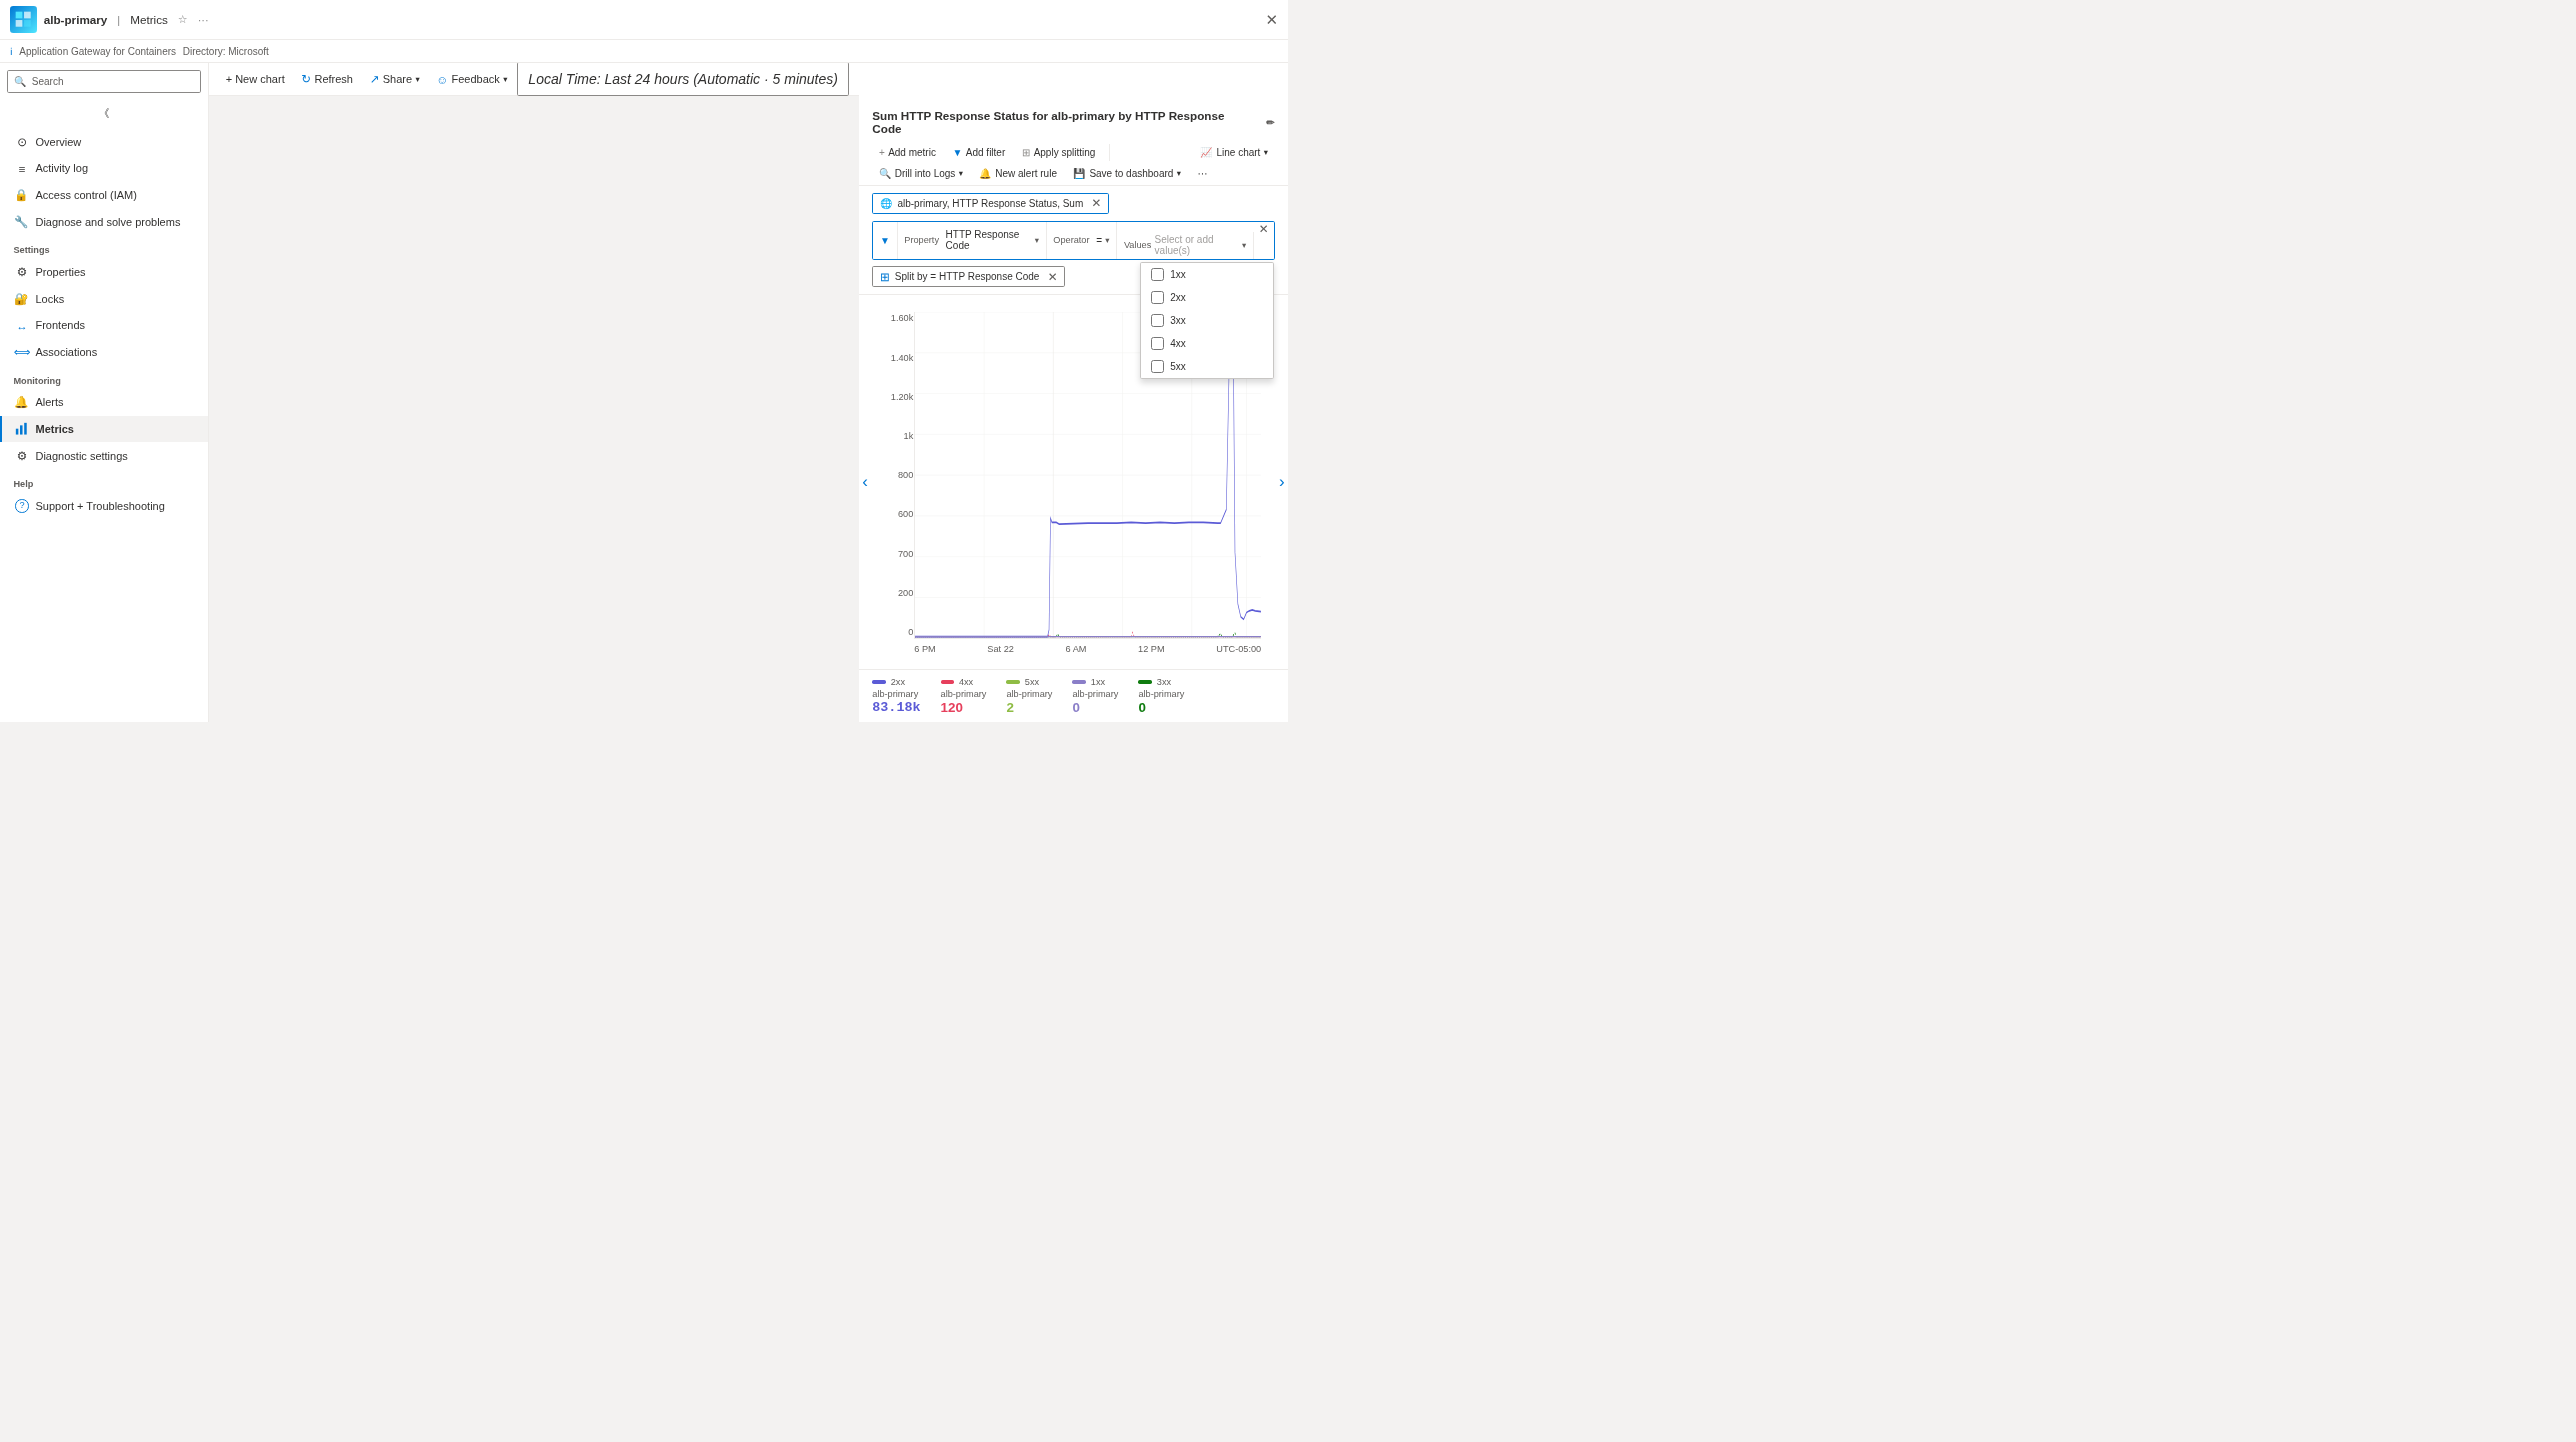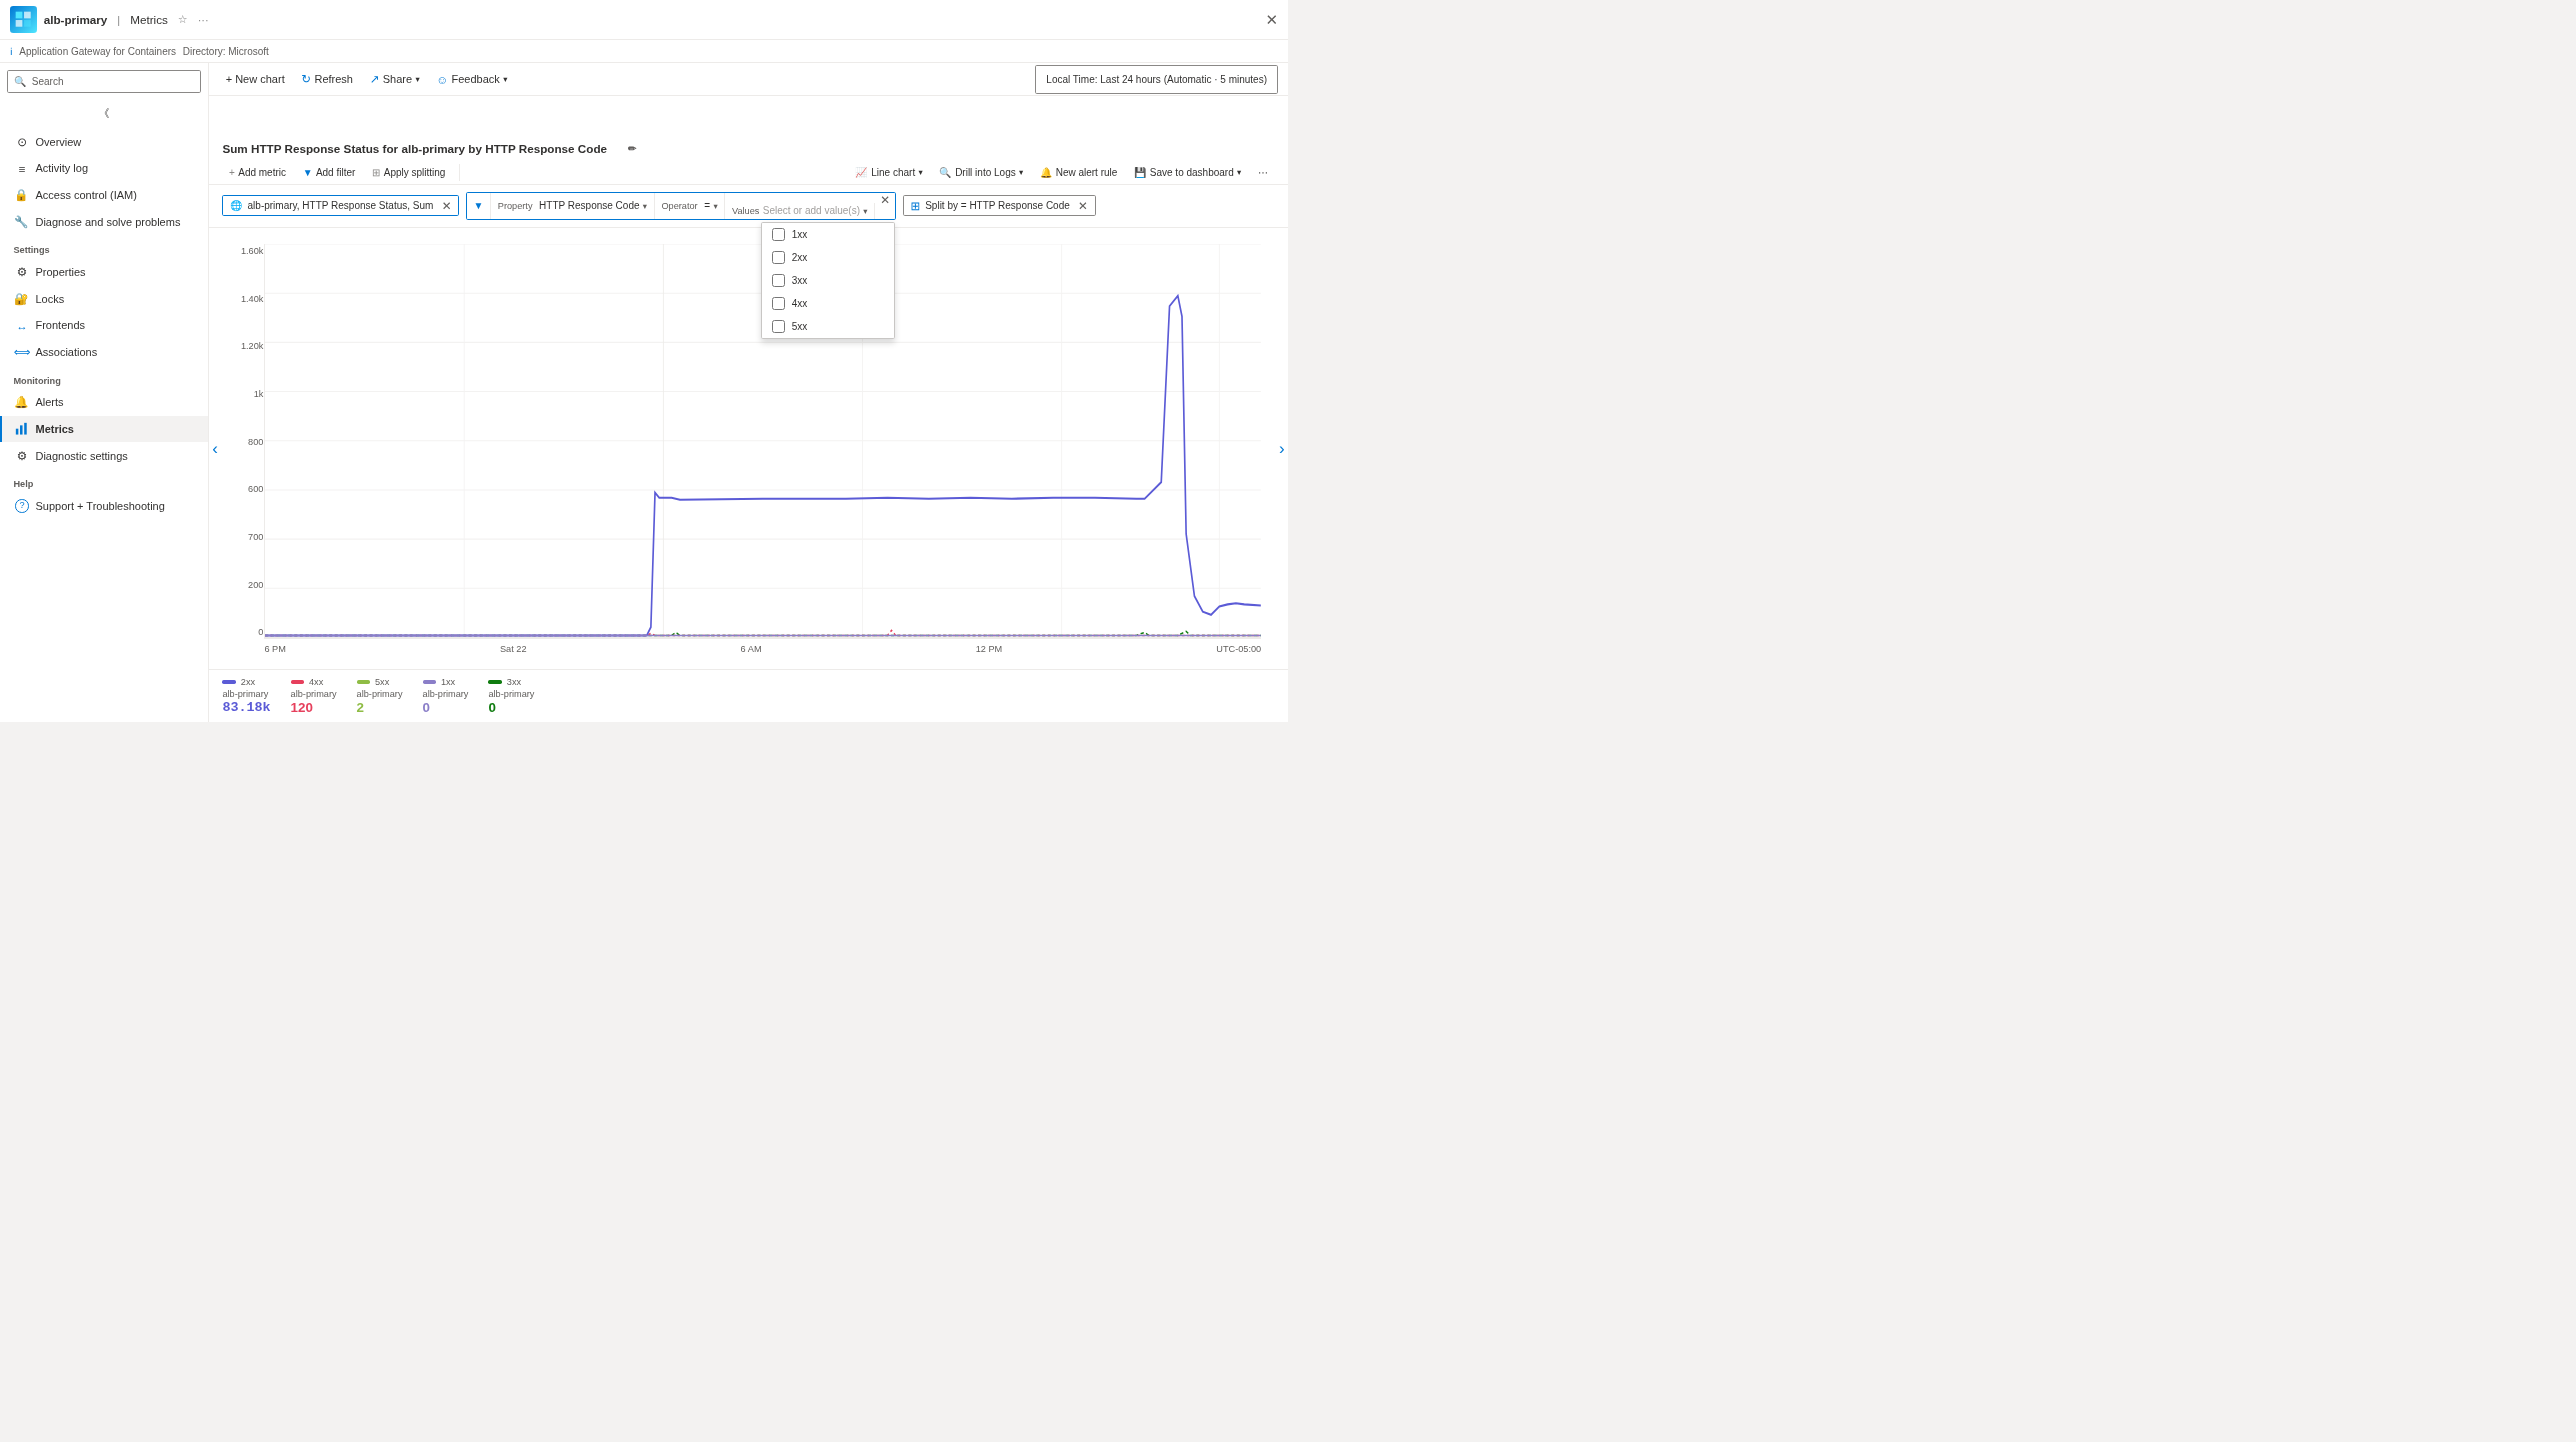--- a/index.html
+++ b/index.html
@@ -47,38 +47,38 @@
     .nav-item {
       display: flex; align-items: center; gap: 6.7px;
       padding: 6.7px 13.4px; cursor: pointer; font-size: 11px; color: #323130;
       border-left: 2.5px solid transparent;
     }
     .nav-item.active { background: #f3f2f1; border-left: 2.5px solid #0078d4; font-weight: 600; }
     .nav-icon { width: 13.4px; height: 13.4px; display: flex; align-items: center; justify-content: center; font-size: 11.7px; }
     .nav-section-title { padding: 10px 13.4px 3.3px; font-size: 9.2px; font-weight: 600; color: #605e5c; text-transform: none; }
 
     
-    .content { flex: 1; overflow: hidden; display: flex; flex-direction: column; background: #f3f2f1; }
+    .content { flex: 1; overflow: hidden; display: flex; background: #f3f2f1; }
 
     
     .toolbar {
       display: flex; align-items: center; gap: 3.3px;
       background: #fff; padding: 5px 10px; border-bottom: 0.8px solid #edebe9;
       height: 33px;
     }
     .toolbar-btn {
       display: flex; align-items: center; gap: 3.3px;
       padding: 3.3px 6.7px; border: none; background: transparent;
       cursor: pointer; font-size: 11px; color: #323130; border-radius: 1.7px;
     }
     .toolbar-btn .icon { font-size: 11.7px; color: #0078d4; }
     .time-btn {
       margin-left: auto; padding: 8px 10px;
       border: 0.8px solid #8a8886; background: #fff;
-      cursor: pointer; font-size: 10px; border-radius: 1.7px;
+      cursor: pointer; font-size: 14px; border-radius: 1.7px; font-style: italic;
     }
 
     
     .chart-area { flex: 1; padding: 0; overflow: hidden; display: flex; flex-direction: column; }
     .chart-header {
       background: #fff; padding: 6.7px 13.4px 0;
       border-bottom: 0.8px solid #edebe9;
     }
     .chart-title-row {
       display: flex; align-items: center; gap: 21px;

